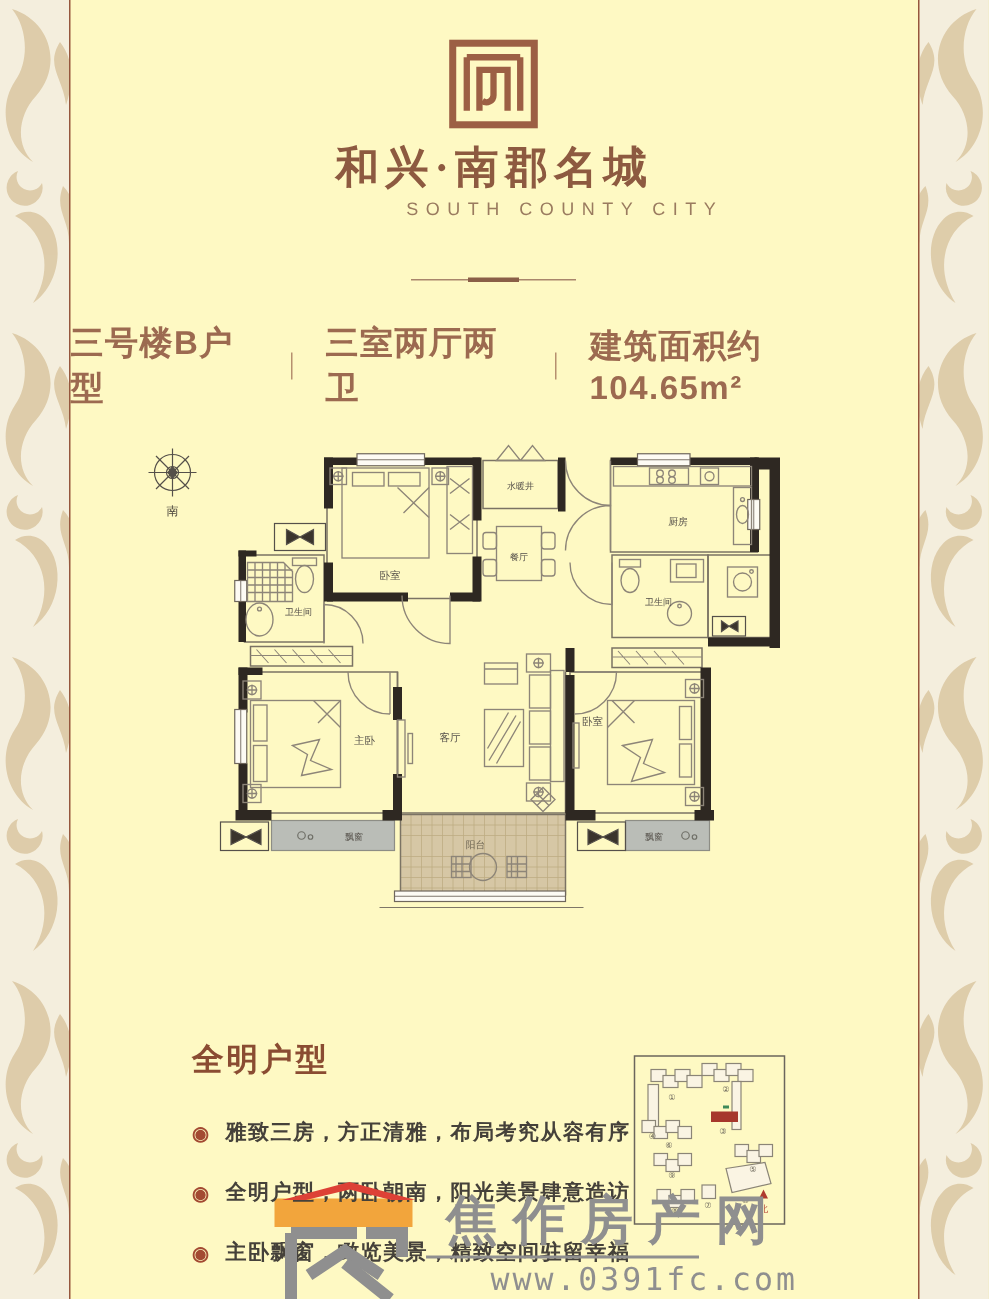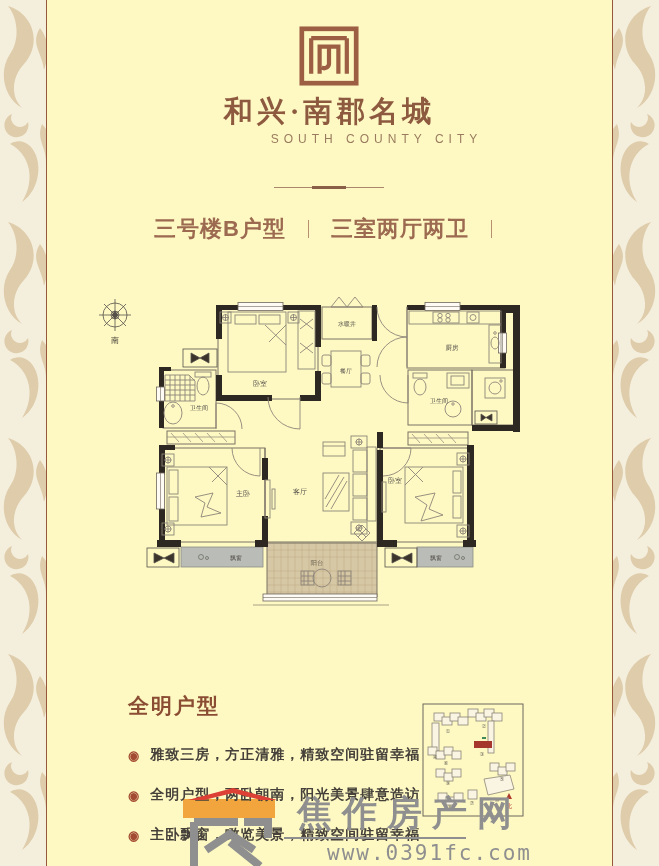--- a/index.html
+++ b/index.html
@@ -102,20 +102,21 @@
       <path d="M0,4.5 H110" stroke="#a9866c" stroke-width="1"></path>
       <path d="M38,4.5 H72" stroke="#8a5f47" stroke-width="3"></path>
     </svg>
   </div>
 
   <div class="info-bar">
     <span>三号楼B户型</span>
     <span class="sep"></span>
     <span>三室两厅两卫</span>
     <span class="sep"></span>
+    <span>建筑面积约104.65m²</span>
   </div>
 
   <div class="floorplan">
   <svg class="fp" width="460" height="345" viewBox="0 0 460 345">
 
     <g stroke="#55504a" stroke-width="0.8" fill="none">
       <circle cx="20" cy="30" r="12"></circle>
       <circle cx="20" cy="30" r="4"></circle>
       <path d="M20,14 V46 M4,30 H36 M9,19 L31,41 M31,19 L9,41"></path>
       <path d="M20,26 L23,30 L20,34 L17,30 Z" fill="#55504a"></path>
@@ -346,21 +347,21 @@
   </svg>
   </div>
 
   <div class="wm-orange"></div>
 
   <section class="analysis">
     <h2>全明户型</h2>
     <ul>
       <li>
         <span class="b-icon">◉</span>
-        <span>雅致三房，方正清雅，精致空间驻留幸福</span>
+        <span>雅致三房，方正清雅，布局考究从容有序</span>
       </li>
       <li>
         <span class="b-icon">◉</span>
         <span>全明户型，两卧朝南，阳光美景肆意造访</span>
       </li>
       <li>
         <span class="b-icon">◉</span>
         <span>主卧飘窗，瞰览美景，精致空间驻留幸福</span>
       </li>
     </ul>

